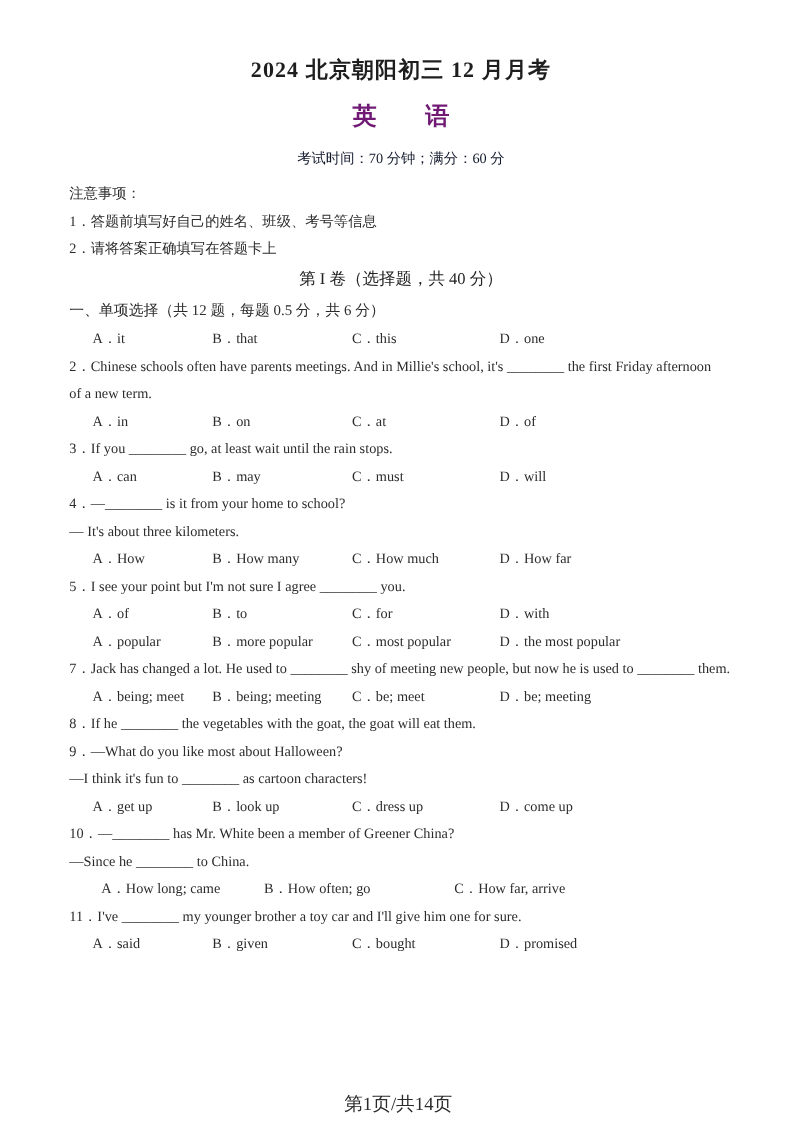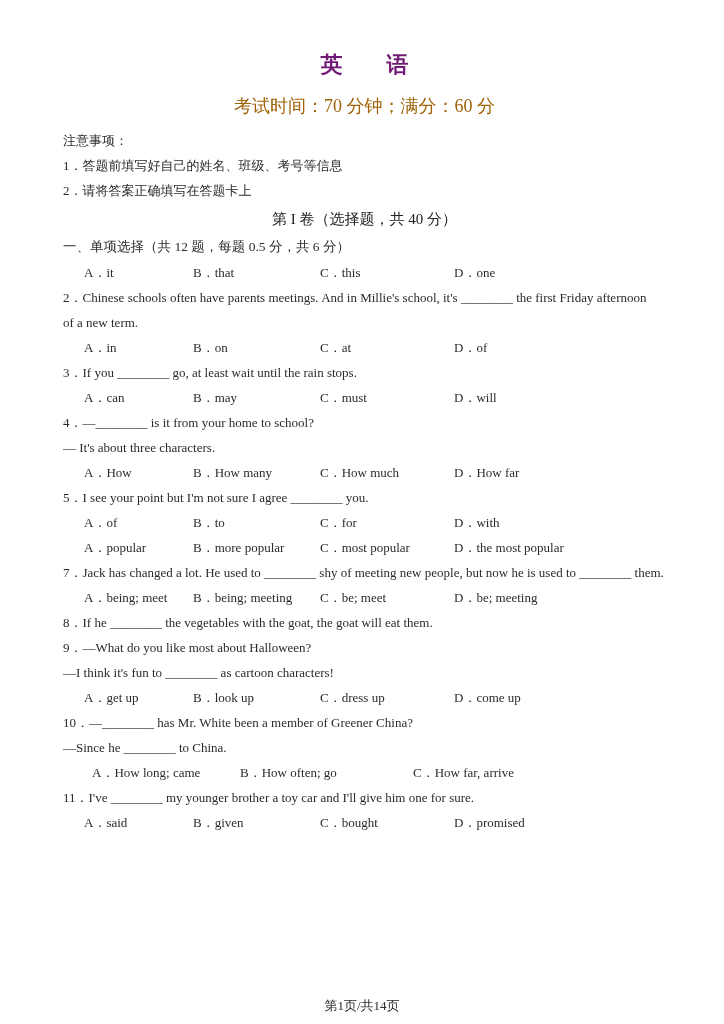--- a/index.html
+++ b/index.html
@@ -30,22 +30,22 @@
   }
   .subject {
     text-align: center;
     font-size: 22px;
     font-weight: bold;
     color: #701a75;
     margin: 0 0 14px 0;
   }
   .exam-info {
     text-align: center;
-    font-size: 18px;
-    color: #a16207;
+    font-size: 13px;
+    color: #0f172a;
     margin: 0 0 10px 0;
   }
   .bodyline {
     font-size: 13px;
     line-height: 25px;
     white-space: nowrap;
   }
   .notes-header { margin-top: 2px; }
   .section-title {
     text-align: center;
@@ -81,29 +81,30 @@
   .opts .opt:nth-child(4) { width: auto; }
   .opts.three .opt:nth-child(1) { width: 148px; margin-left: 8px; }
   .opts.three .opt:nth-child(2) { width: 173px; }
   .opts.three .opt:nth-child(3) { width: auto; }
   .footer {
     position: absolute;
     left: 0;
     right: 0;
     bottom: 9px;
     text-align: center;
-    font-size: 13px;
+    font-size: 17px;
     color: #2b2b2b;
   }
 </style>
 </head>
 <body>
 
 <div class="page">
   <div class="content">
+    <div class="title">2024 北京朝阳初三 12 月月考</div>
     <div class="subject">英　　语</div>
     <div class="exam-info">考试时间：70 分钟；满分：60 分</div>
 
     <div class="bodyline notes-header">注意事项：</div>
     <div class="bodyline">1．答题前填写好自己的姓名、班级、考号等信息</div>
     <div class="bodyline">2．请将答案正确填写在答题卡上</div>
 
     <div class="section-title">第 I 卷（选择题，共 40 分）</div>
     <div class="part-title">一、单项选择（共 12 题，每题 0.5 分，共 6 分）</div>
 
@@ -115,21 +116,21 @@
           <div class="qline">2．Chinese schools often have parents meetings. And in Millie's school, it's ________ the first Friday afternoon</div>
           <div class="qline">of a new term.</div>
           <div class="opts"><span class="opt">A．in</span><span class="opt">B．on</span><span class="opt">C．at</span><span class="opt">D．of</span></div>
         </div>
         <div class="question">
           <div class="qline">3．If you ________ go, at least wait until the rain stops.</div>
           <div class="opts"><span class="opt">A．can</span><span class="opt">B．may</span><span class="opt">C．must</span><span class="opt">D．will</span></div>
         </div>
         <div class="question">
           <div class="qline">4．—________ is it from your home to school?</div>
-          <div class="qline">— It's about three characters.</div>
+          <div class="qline">— It's about three kilometers.</div>
           <div class="opts"><span class="opt">A．How</span><span class="opt">B．How many</span><span class="opt">C．How much</span><span class="opt">D．How far</span></div>
         </div>
         <div class="question">
           <div class="qline">5．I see your point but I'm not sure I agree ________ you.</div>
           <div class="opts"><span class="opt">A．of</span><span class="opt">B．to</span><span class="opt">C．for</span><span class="opt">D．with</span></div>
         </div>
         <div class="question">
           <div class="opts"><span class="opt">A．popular</span><span class="opt">B．more popular</span><span class="opt">C．most popular</span><span class="opt">D．the most popular</span></div>
         </div>
         <div class="question">

